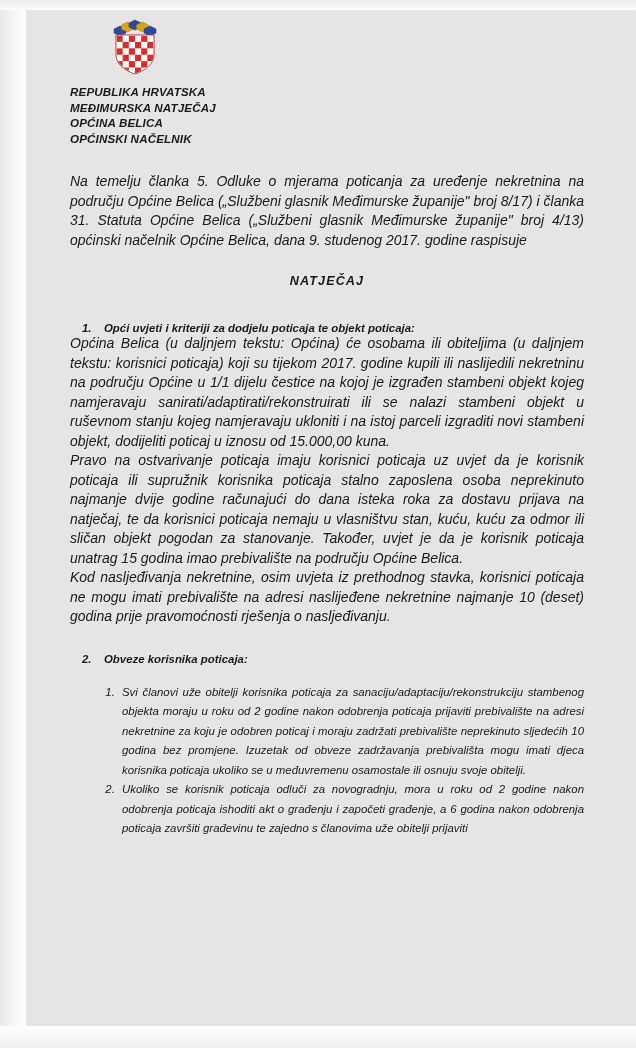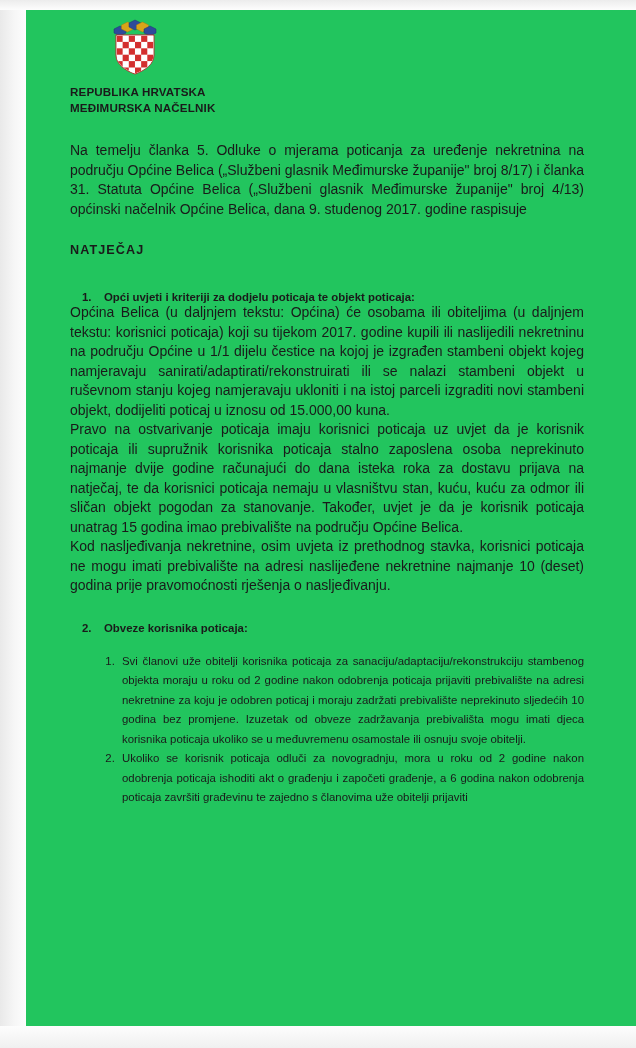--- a/index.html
+++ b/index.html
@@ -11,21 +11,22 @@
     width: 636px;
     height: 1048px;
     font-family: "Liberation Sans", sans-serif;
     color: #1a1a1a;
     position: relative;
     overflow: hidden;
   }
   .page {
     position: absolute;
     inset: 0;
-    background: #22c55e;
+    background: #e5e5e5;
+    font-style: italic;
   }
   
   .scan-edge-left {
     position: absolute;
     left: 0; top: 0; bottom: 0;
     width: 26px;
     background: linear-gradient(to right, #e9e9e9 0%, #f6f6f6 55%, #fdfdfd 100%);
   }
   .scan-edge-top {
     position: absolute;
@@ -74,21 +75,21 @@
     font-size: 14px;
     line-height: 19.5px;
     text-align: justify;
     margin: 0;
   }
   .intro {
     margin-top: 26px;
   }
 
   .title-block {
-    text-align: left;
+    text-align: center;
     margin-top: 24px;
   }
   .title-main {
     font-weight: bold;
     font-size: 12.6px;
     letter-spacing: 1.1px;
   }
   .title-sub {
     font-weight: bold;
     font-size: 11.8px;
@@ -170,21 +171,23 @@
               <rect x="46" y="99" width="12.3" height="13"></rect>
               <rect x="70.6" y="99" width="12.4" height="13"></rect>
             </g>
           </g>
         </svg>
       </div>
     </div>
 
     <div class="org-block">
       <div>REPUBLIKA HRVATSKA</div>
-      <div>MEĐIMURSKA NAČELNIK</div>
+      <div>MEĐIMURSKA NATJEČAJ</div>
+      <div>OPĆINA BELICA</div>
+      <div>OPĆINSKI NAČELNIK</div>
     </div>
 
     <p class="para intro">Na temelju članka 5. Odluke o mjerama poticanja za uređenje nekretnina na području Općine Belica („Službeni glasnik Međimurske županije" broj 8/17) i članka 31. Statuta Općine Belica („Službeni glasnik Međimurske županije" broj 4/13) općinski načelnik Općine Belica, dana 9. studenog 2017. godine raspisuje</p>
 
     <div class="title-block">
       <div class="title-main">NATJEČAJ</div>
     </div>
 
     <div class="section-head">
       <span class="num">1.</span>

